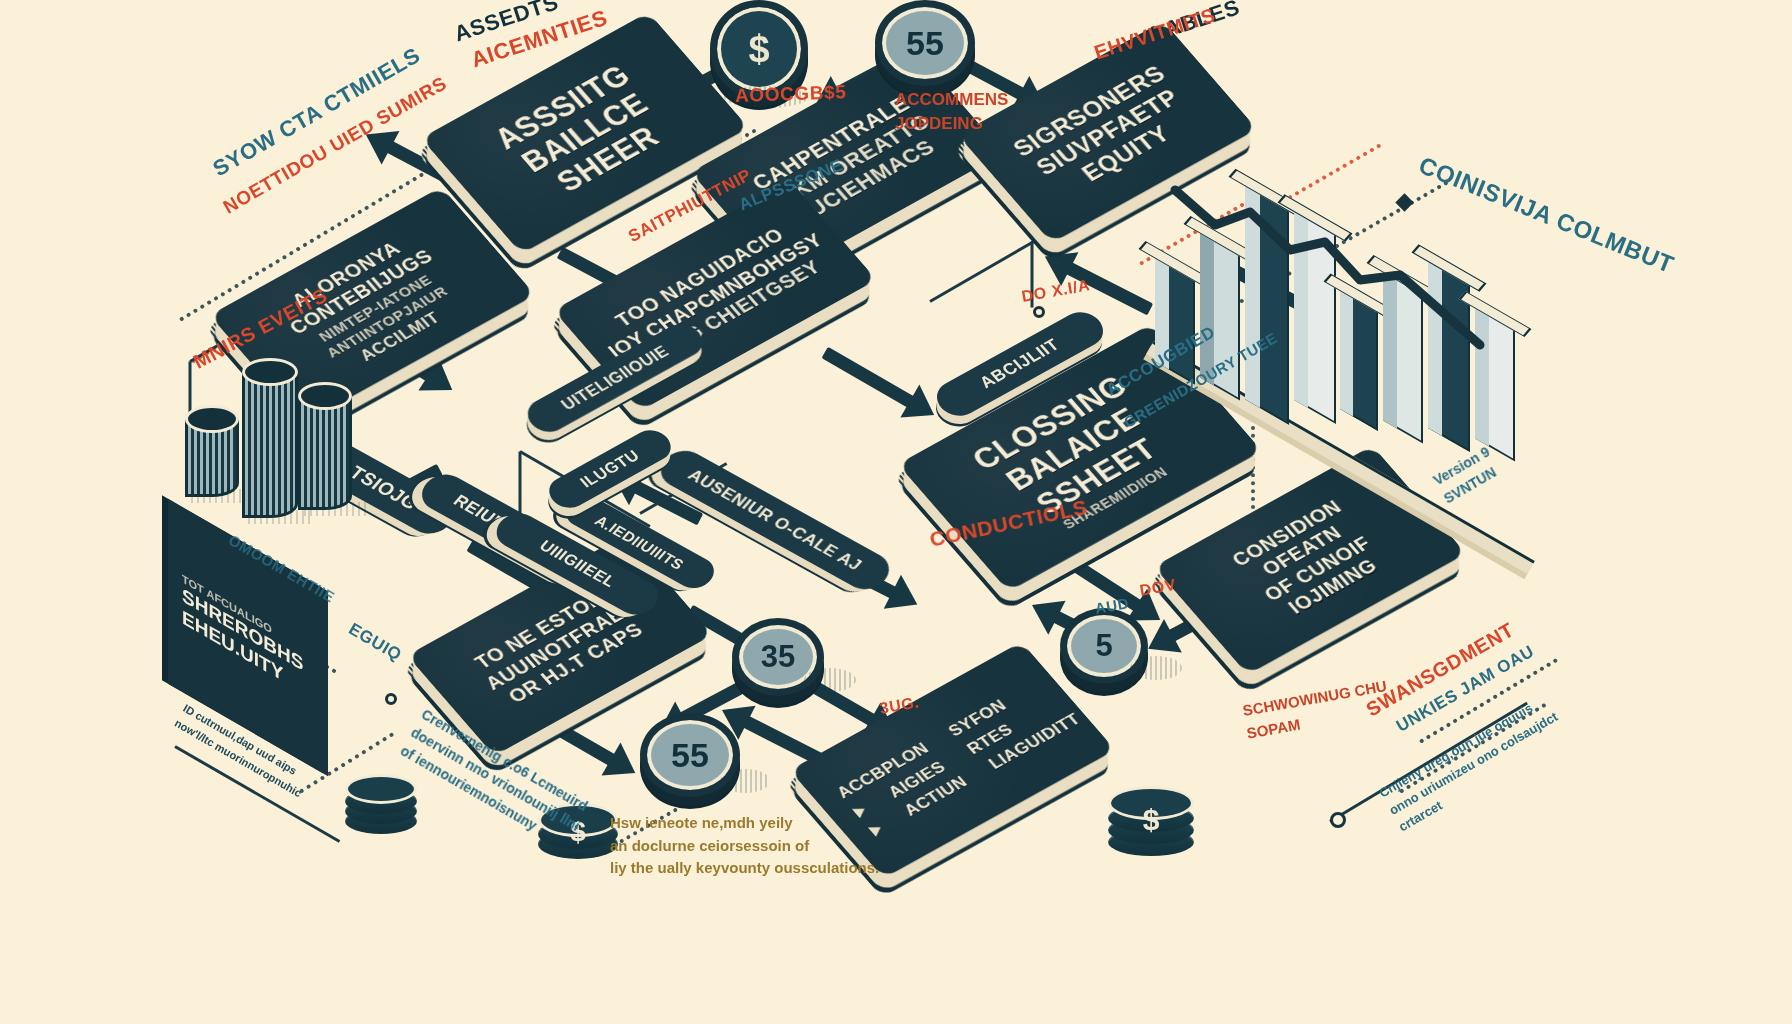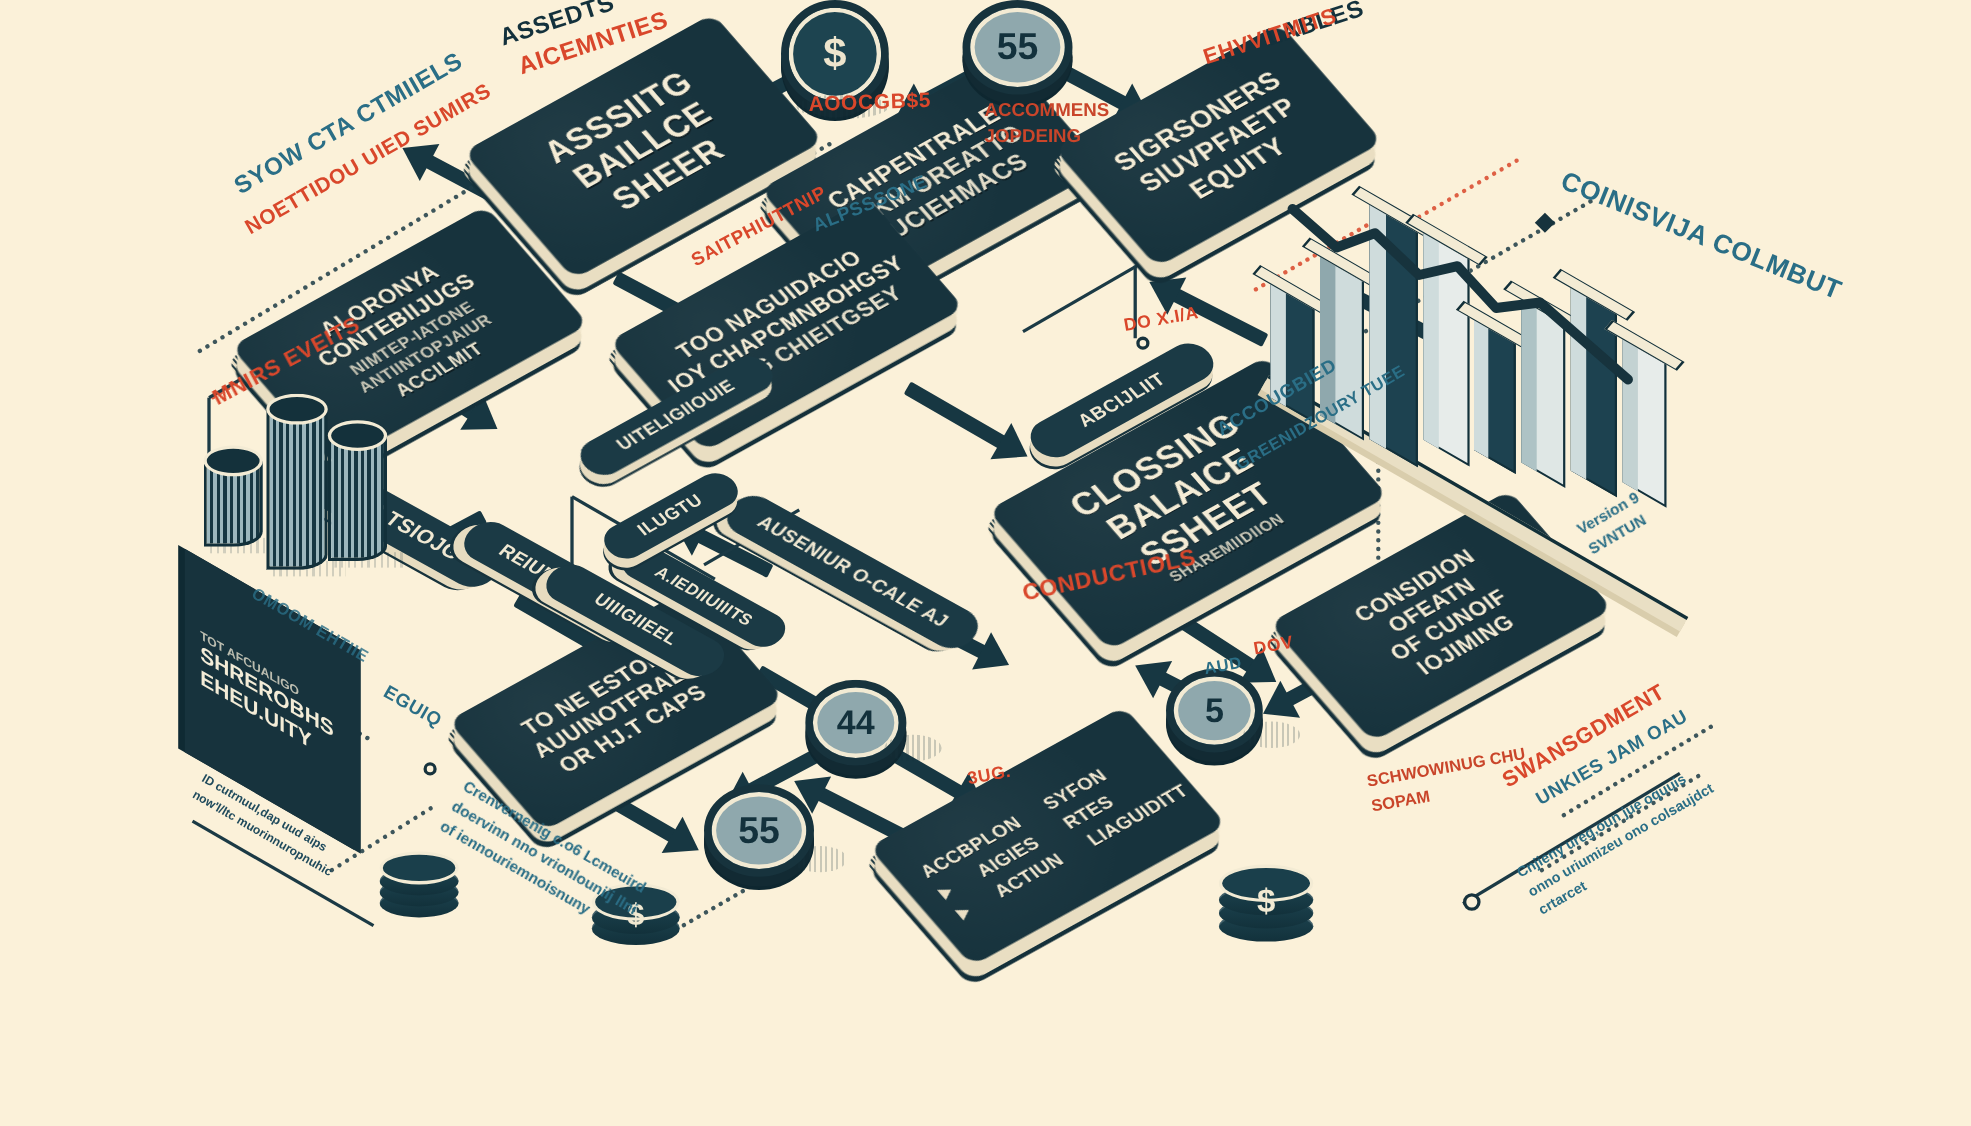--- a/index.html
+++ b/index.html
@@ -406,21 +406,21 @@
     <div class="shade" style="left:14px;top:86px;width:84px;height:22px;"></div>
   </div>
 
   <div class="coin" style="left:875px;top:0px;width:100px;height:86px;">
     <div class="disc" style="inset:0;"></div>
     <div class="val" style="font-size:34px;">55</div>
   </div>
 
   <div class="coin" style="left:732px;top:618px;width:92px;height:78px;">
     <div class="disc" style="inset:0;"></div>
-    <div class="val" style="font-size:31px;">44</div>
+    <div class="val" style="font-size:31px;">35</div>
     <div class="shade" style="left:72px;top:50px;width:52px;height:24px;"></div>
   </div>
 
   <div class="coin" style="left:640px;top:713px;width:100px;height:84px;">
     <div class="disc" style="inset:0;"></div>
     <div class="val" style="font-size:34px;">55</div>
     <div class="shade" style="left:80px;top:56px;width:50px;height:24px;"></div>
   </div>
 
   <div class="coin" style="left:1060px;top:608px;width:88px;height:76px;">
@@ -550,18 +550,21 @@
 
   <div class="cap-note red" style="left:1245px;top:700px;font-size:15px;font-weight:800;transform:rotate(-10deg);">SCHWOWINUG CHU
 SOPAM</div>
 
   <div class="lbl red" style="left:1368px;top:700px;font-size:20px;transform:rotate(-30deg);">SWANSGDMENT</div>
   <div class="lbl blue" style="left:1398px;top:718px;font-size:17px;transform:rotate(-30deg);">UNKIES JAM OAU</div>
   <div class="cap-note" style="left:1390px;top:782px;font-size:13px;transform:rotate(-30deg);">Cnjieny ureg,oun jue oquuis
 onno uriumizeu ono colsaujdct
 crtarcet</div>
 
+  <div class="cap-note" style="left:610px;top:812px;font-size:15px;color:#9a7b2e;font-weight:700;">Hsw ieneote ne,mdh yeily
+an doclurne ceiorsessoin of
+liy the ually keyvounty oussculations.</div>
 
   <div class="cap-note" style="left:412px;top:700px;font-size:14px;transform:rotate(30deg);color:#2a6e86;">Crenvernenig c.o6 Lcmeuird
 doervinn nno vrionlouniij llni
 of iennouriemnoisnuny</div>
 
 </div>
 
 </body></html>

